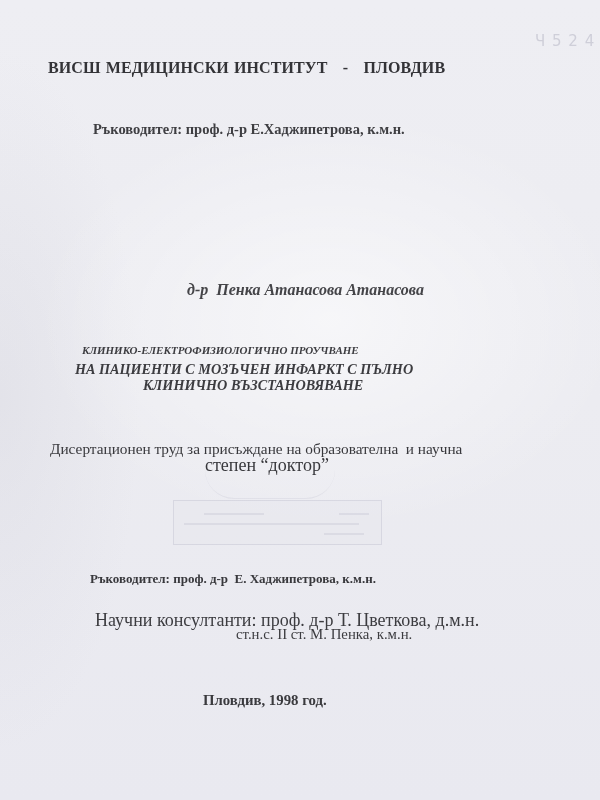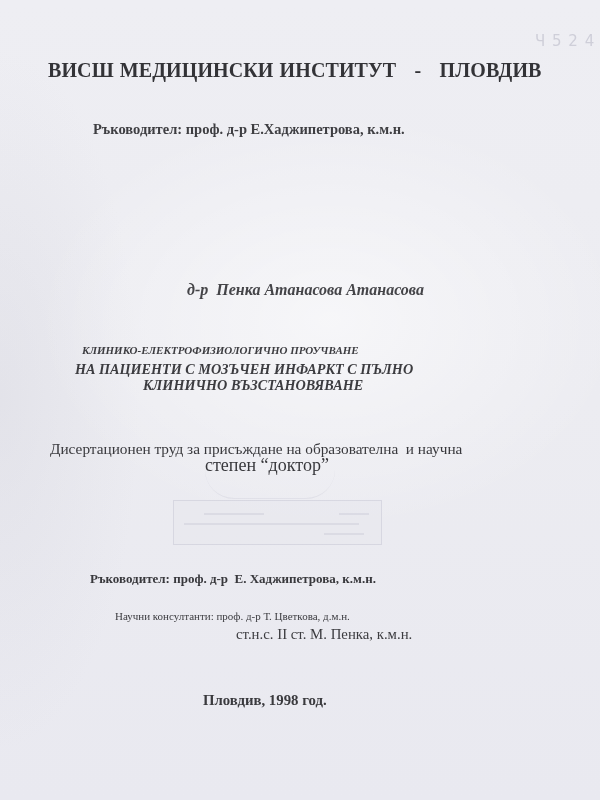--- a/index.html
+++ b/index.html
@@ -25,21 +25,21 @@
         linear-gradient(180deg, #eeeef3 0%, #ececf1 50%, #e9e9f0 100%);
     }
     .line {
       position: absolute;
       white-space: pre;
       line-height: 1;
     }
 
     #inst-title {
       left: 48px; top: 60px;
-      font-size: 20px;
+      font-size: 16px;
       font-weight: bold;
       color: #333337;
       letter-spacing: 0.1px;
       word-spacing: 1px;
     }
     #dept-title {
       left: 147px; top: 92px;
       font-size: 16.5px;
       font-weight: bold;
       color: #3a3a3e;
@@ -89,23 +89,22 @@
       color: #38383c;
     }
     #supervisor {
       left: 90px; top: 572px;
       font-size: 13px;
       font-weight: bold;
       color: #38383c;
     }
     #consultants-1 {
       left: 95px; top: 611px;
-      font-size: 11px;
+      font-size: 18px;
       color: #3c3c40;
-      margin-left: 20px;
     }
     #consultants-2 {
       left: 236px; top: 627px;
       font-size: 14.8px;
       color: #3c3c40;
     }
     #place-year {
       left: 203px; top: 693px;
       font-size: 14.8px;
       font-weight: bold;

